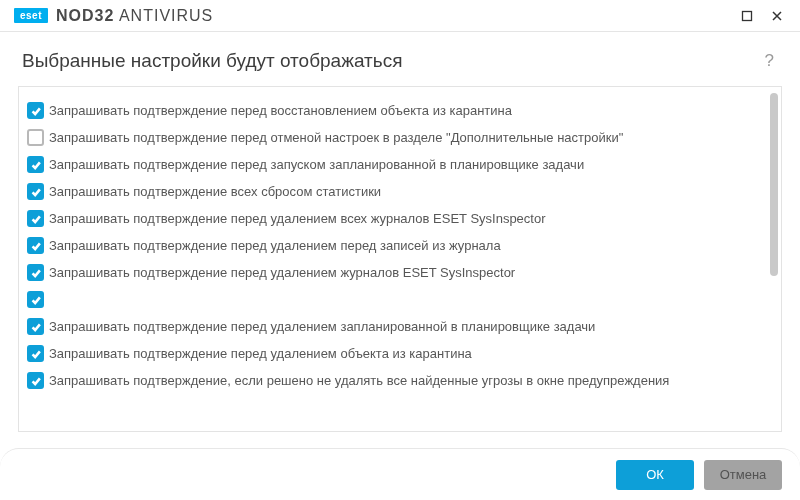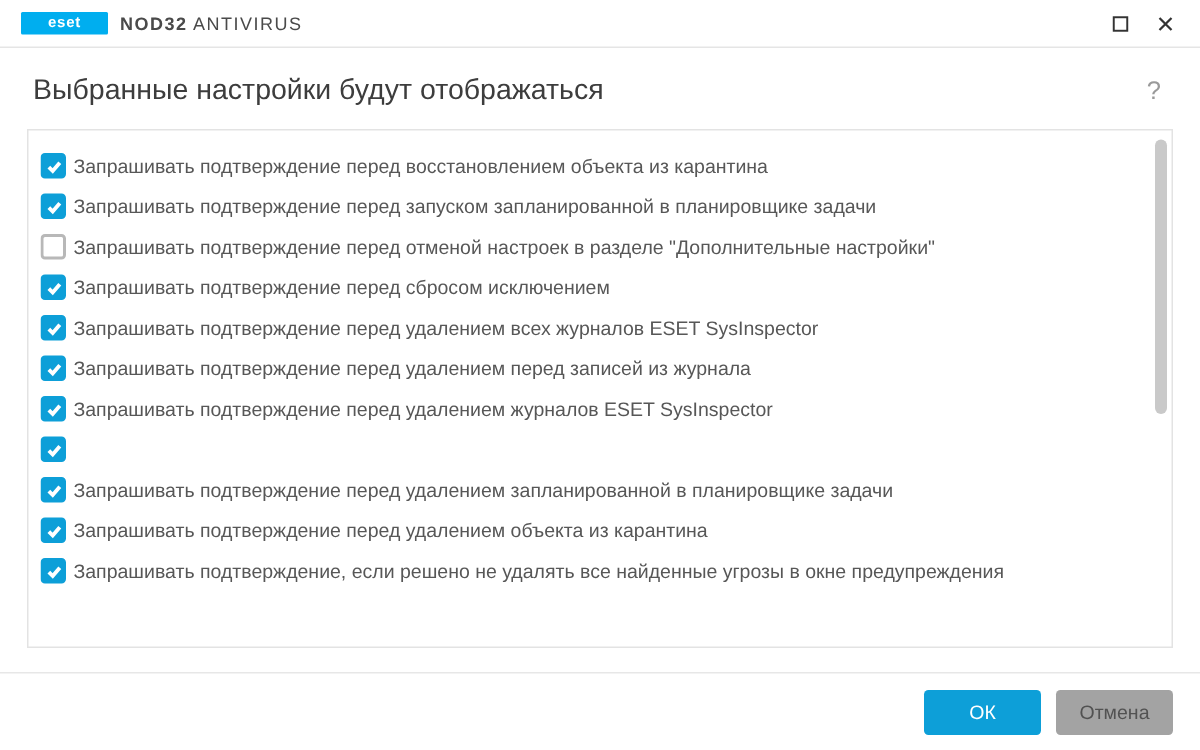--- a/index.html
+++ b/index.html
@@ -18,26 +18,26 @@
     align-items: center;
     padding: 0 8px 0 14px;
     border-bottom: 1px solid #e5e5e5;
   }
   .logo-badge {
     background: #00aeef;
     color: #fff;
     font-weight: 600;
     font-size: 10px;
     letter-spacing: 0.5px;
-    padding: 2px 18px;
+    padding: 2px 6px;
     border-radius: 1px;
     margin-right: 8px;
   }
   .app-title {
-    font-size: 12px;
+    font-size: 16px;
     letter-spacing: 1px;
     color: #4a4a4a;
   }
   .app-title b { font-weight: 700; }
   .titlebar-spacer { flex: 1; }
   .win-btn {
     width: 30px;
     height: 24px;
     display: flex;
     align-items: center;
@@ -128,20 +128,21 @@
   .footer {
     position: absolute;
     left: 0; right: 0; bottom: 0;
     height: 52px;
     border-top: 1px solid #e7e7e7;
     display: flex;
     align-items: center;
     justify-content: flex-end;
     padding: 0 18px;
     gap: 10px;
+    border-radius: 19px;
   }
   .btn {
     min-width: 78px;
     height: 30px;
     border-radius: 3px;
     font-size: 13px;
     display: flex;
     align-items: center;
     justify-content: center;
     cursor: pointer;
@@ -188,38 +189,38 @@
   <div class="list-inner" id="list">
       <div class="row">
         <div class="cb checked">
           <svg viewBox="0 0 14 14">
             <path d="M3 7.5 L6 10.5 L11.5 4"></path>
           </svg>
         </div>
         <span class="row-label">Запрашивать подтверждение перед восстановлением объекта из карантина</span>
       </div>
       <div class="row">
-        <div class="cb checked">
-          <svg viewBox="0 0 14 14">
-            <path d="M3 7.5 L6 10.5 L11.5 4"></path>
-          </svg>
-        </div>
-        <span class="row-label">Запрашивать подтверждение перед запуском запланированной в планировщике задачи</span>
-      </div>
-      <div class="row">
         <div class="cb unchecked"></div>
         <span class="row-label">Запрашивать подтверждение перед отменой настроек в разделе "Дополнительные настройки"</span>
       </div>
       <div class="row">
         <div class="cb checked">
           <svg viewBox="0 0 14 14">
             <path d="M3 7.5 L6 10.5 L11.5 4"></path>
           </svg>
         </div>
-        <span class="row-label">Запрашивать подтверждение перед сбросом исключением</span>
+        <span class="row-label">Запрашивать подтверждение перед запуском запланированной в планировщике задачи</span>
+      </div>
+      <div class="row">
+        <div class="cb checked">
+          <svg viewBox="0 0 14 14">
+            <path d="M3 7.5 L6 10.5 L11.5 4"></path>
+          </svg>
+        </div>
+        <span class="row-label">Запрашивать подтверждение всех сбросом статистики</span>
       </div>
       <div class="row">
         <div class="cb checked">
           <svg viewBox="0 0 14 14">
             <path d="M3 7.5 L6 10.5 L11.5 4"></path>
           </svg>
         </div>
         <span class="row-label">Запрашивать подтверждение перед удалением всех журналов ESET SysInspector</span>
       </div>
       <div class="row">

